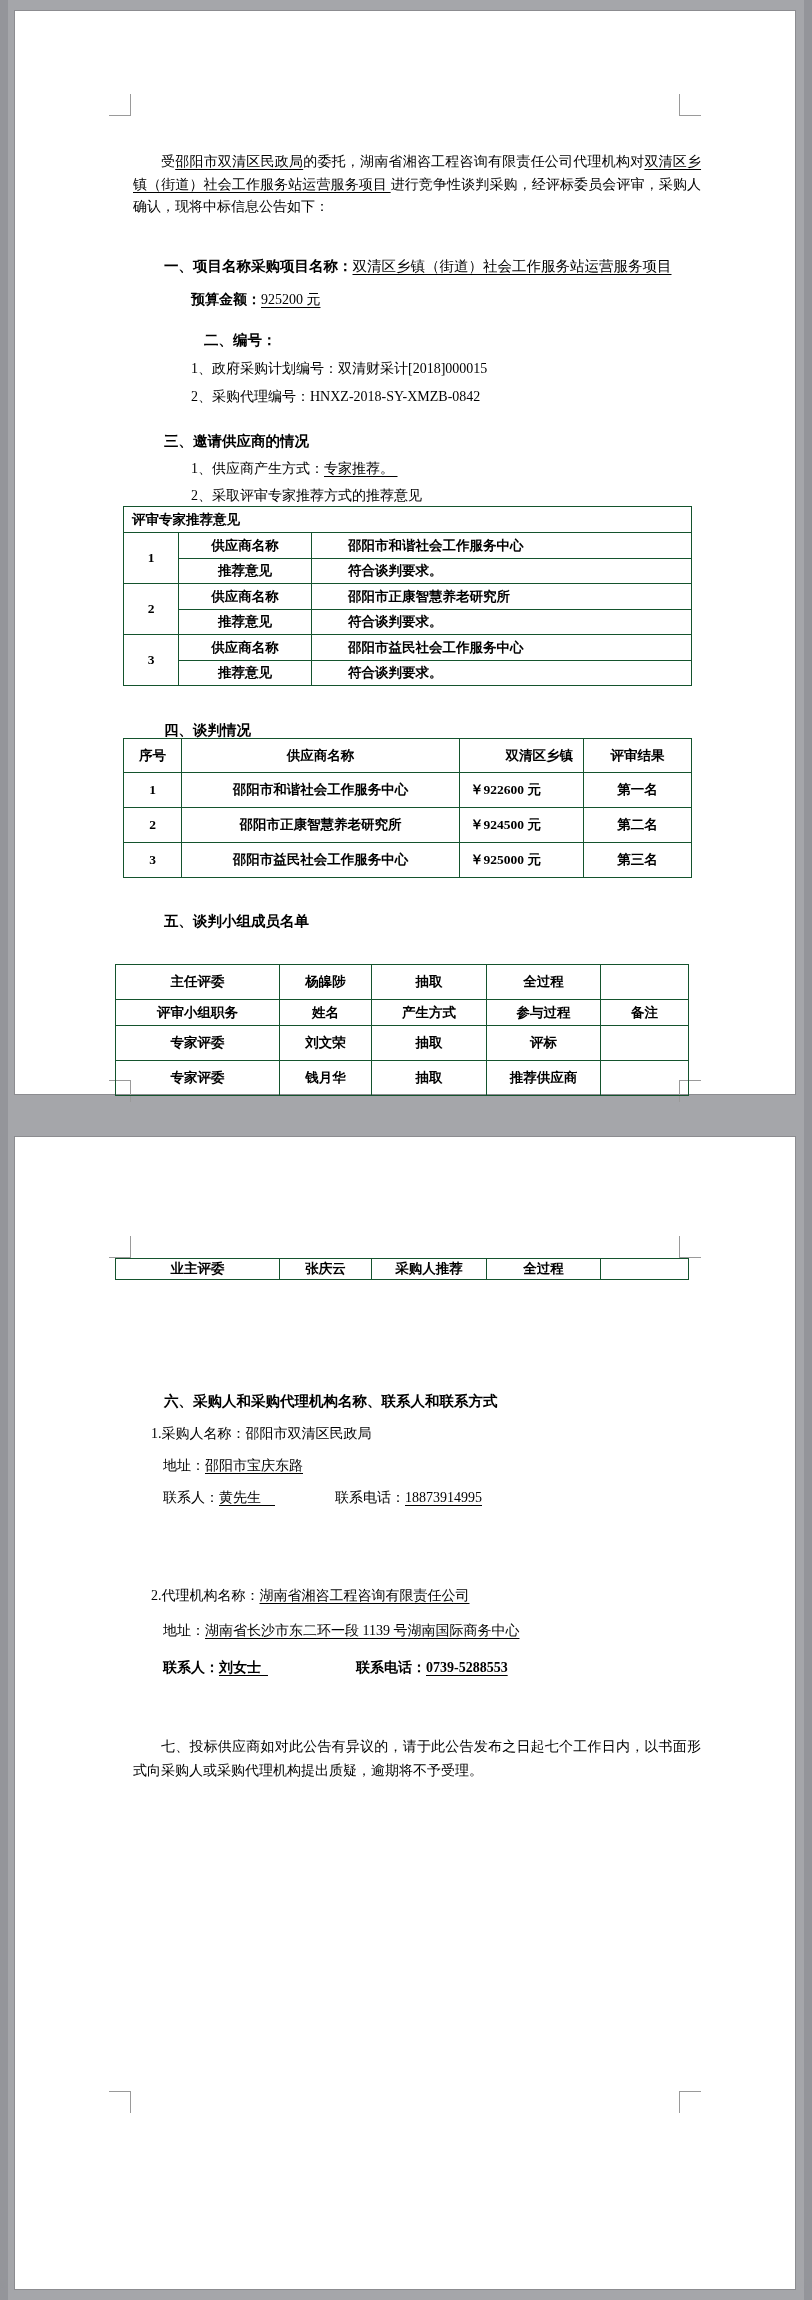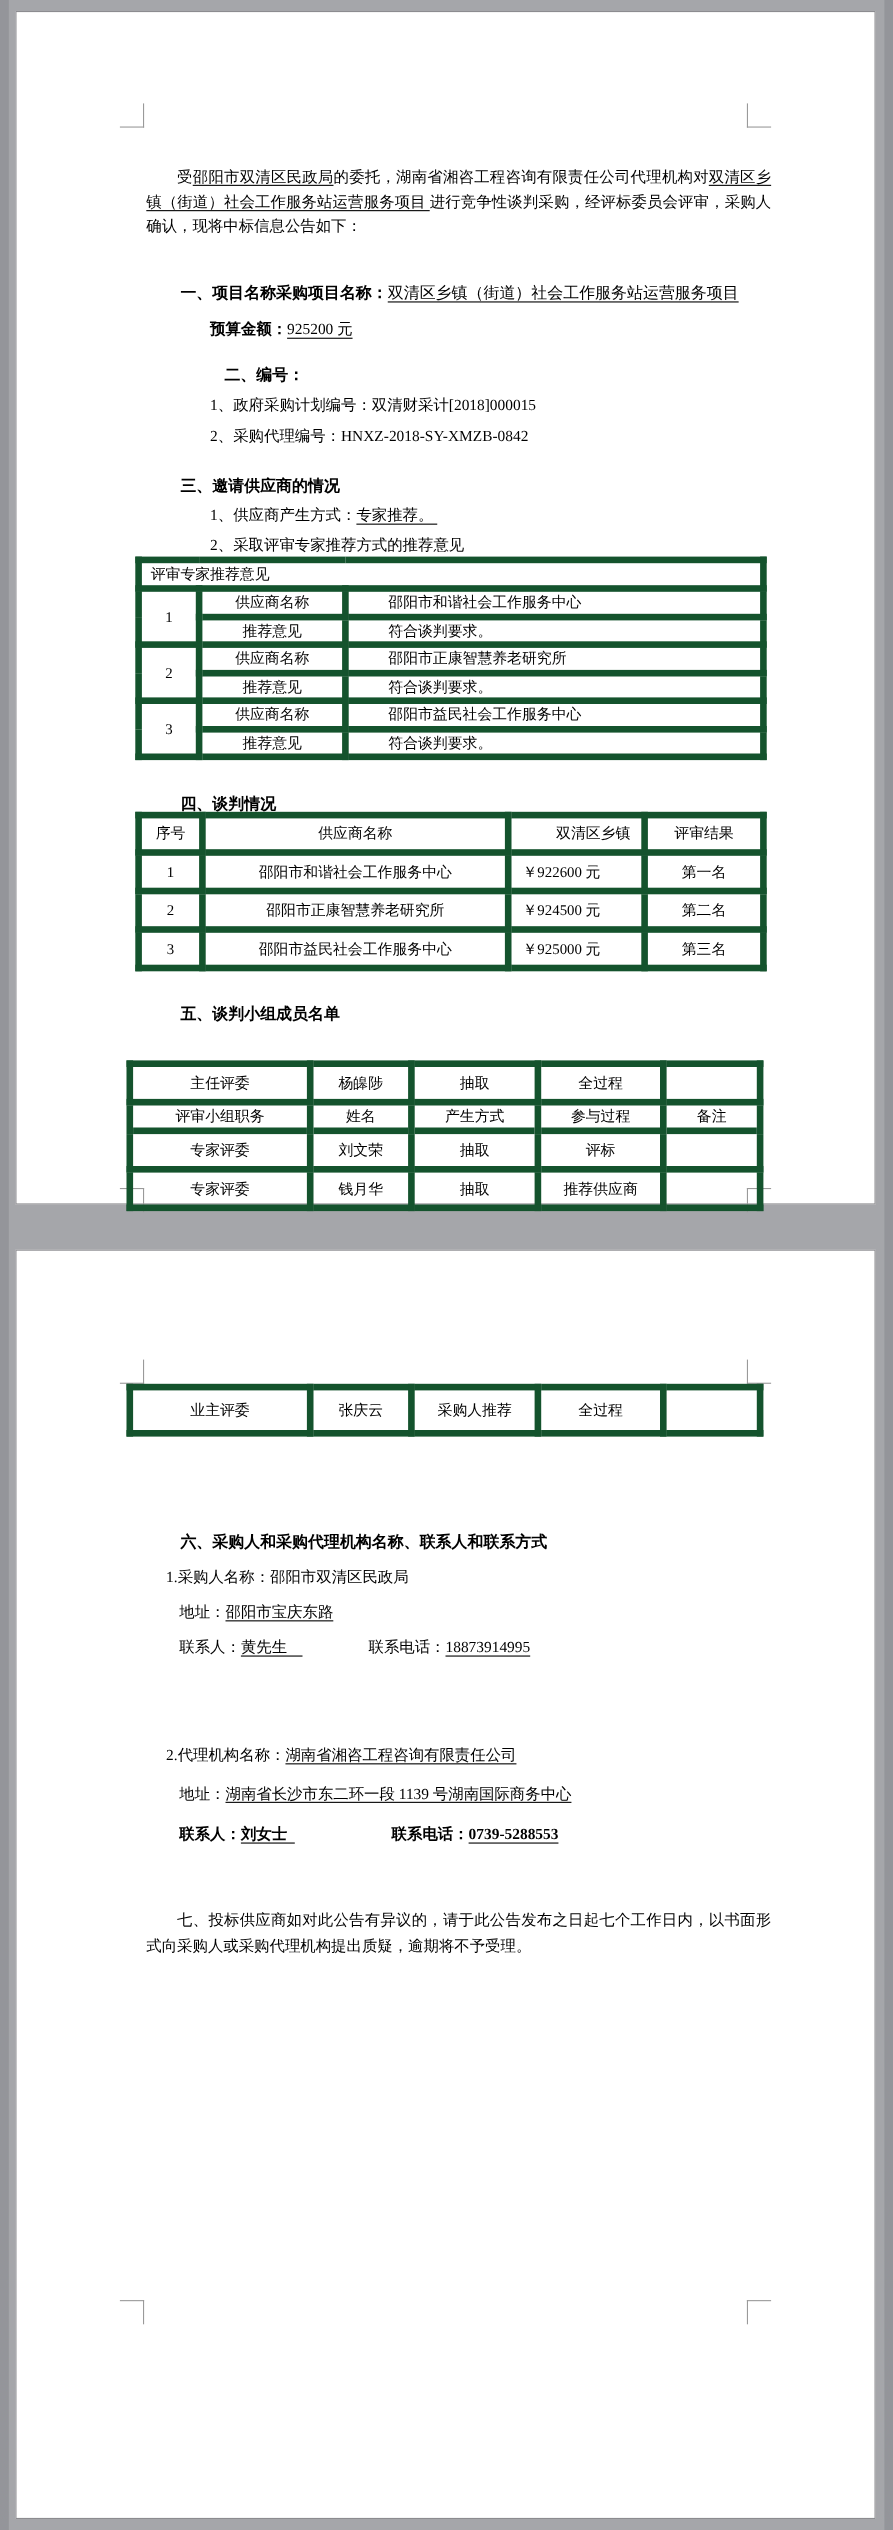--- a/index.html
+++ b/index.html
@@ -29,22 +29,22 @@
   u{text-decoration:underline;text-underline-offset:3px;}
   .intro{
     left:118px;width:568px;text-align:justify;
     text-indent:2em;font-size:14px;line-height:22.5px;
   }
   .doc-table{
     position:absolute;border-collapse:collapse;table-layout:fixed;
     font-size:13.5px;color:#000;
   }
   .doc-table td,.doc-table th{
-    border:6px solid #14532d;text-align:center;vertical-align:middle;
-    font-weight:normal;padding:0;overflow:hidden;white-space:nowrap;
+    border:1px solid #14532d;text-align:center;vertical-align:middle;
+    font-weight:bold;padding:0;overflow:hidden;white-space:nowrap;
   }
   .t1-head{text-align:left !important;padding-left:8px !important;}
   .cell-left{text-align:left !important;padding-left:36px !important;}
   .price-cell{text-align:left !important;padding-left:10px !important;}
   .price-head{text-align:right !important;padding-right:10px !important;}
   .dash-bottom{border-bottom:1px dashed #6a6a6a !important;}
   .contact-line{font-size:14px;white-space:nowrap;}
   .para7{
     left:118px;width:568px;text-align:justify;text-indent:2em;
     font-size:14px;line-height:24px;
@@ -203,21 +203,21 @@
 
   <table class="doc-table" style="left:100px;top:121px;width:573px;">
     <colgroup>
         <col style="width:164px;">
         <col style="width:92px;">
         <col style="width:115px;">
         <col style="width:114px;">
         <col style="width:88px;">
       </colgroup>
     <tbody>
-        <tr style="height:42px;">
+        <tr style="height:21px;">
       <td>业主评委</td>
       <td>张庆云</td>
       <td>采购人推荐</td>
       <td>全过程</td>
       <td></td>
     </tr>
   </tbody>
     </table>
 
   <div class="abs h" style="left:149px;top:255px;">六、采购人和采购代理机构名称、联系人和联系方式</div>

